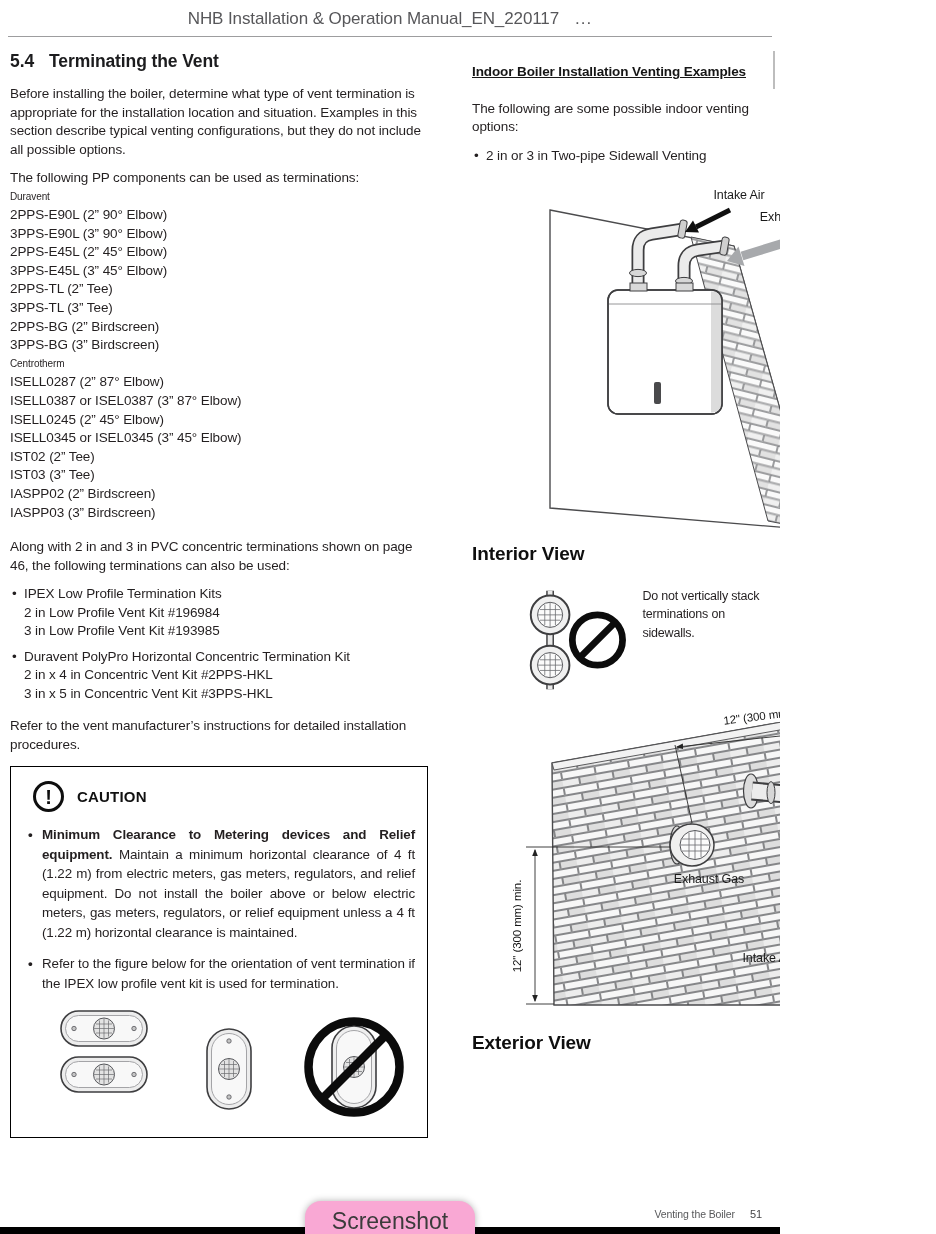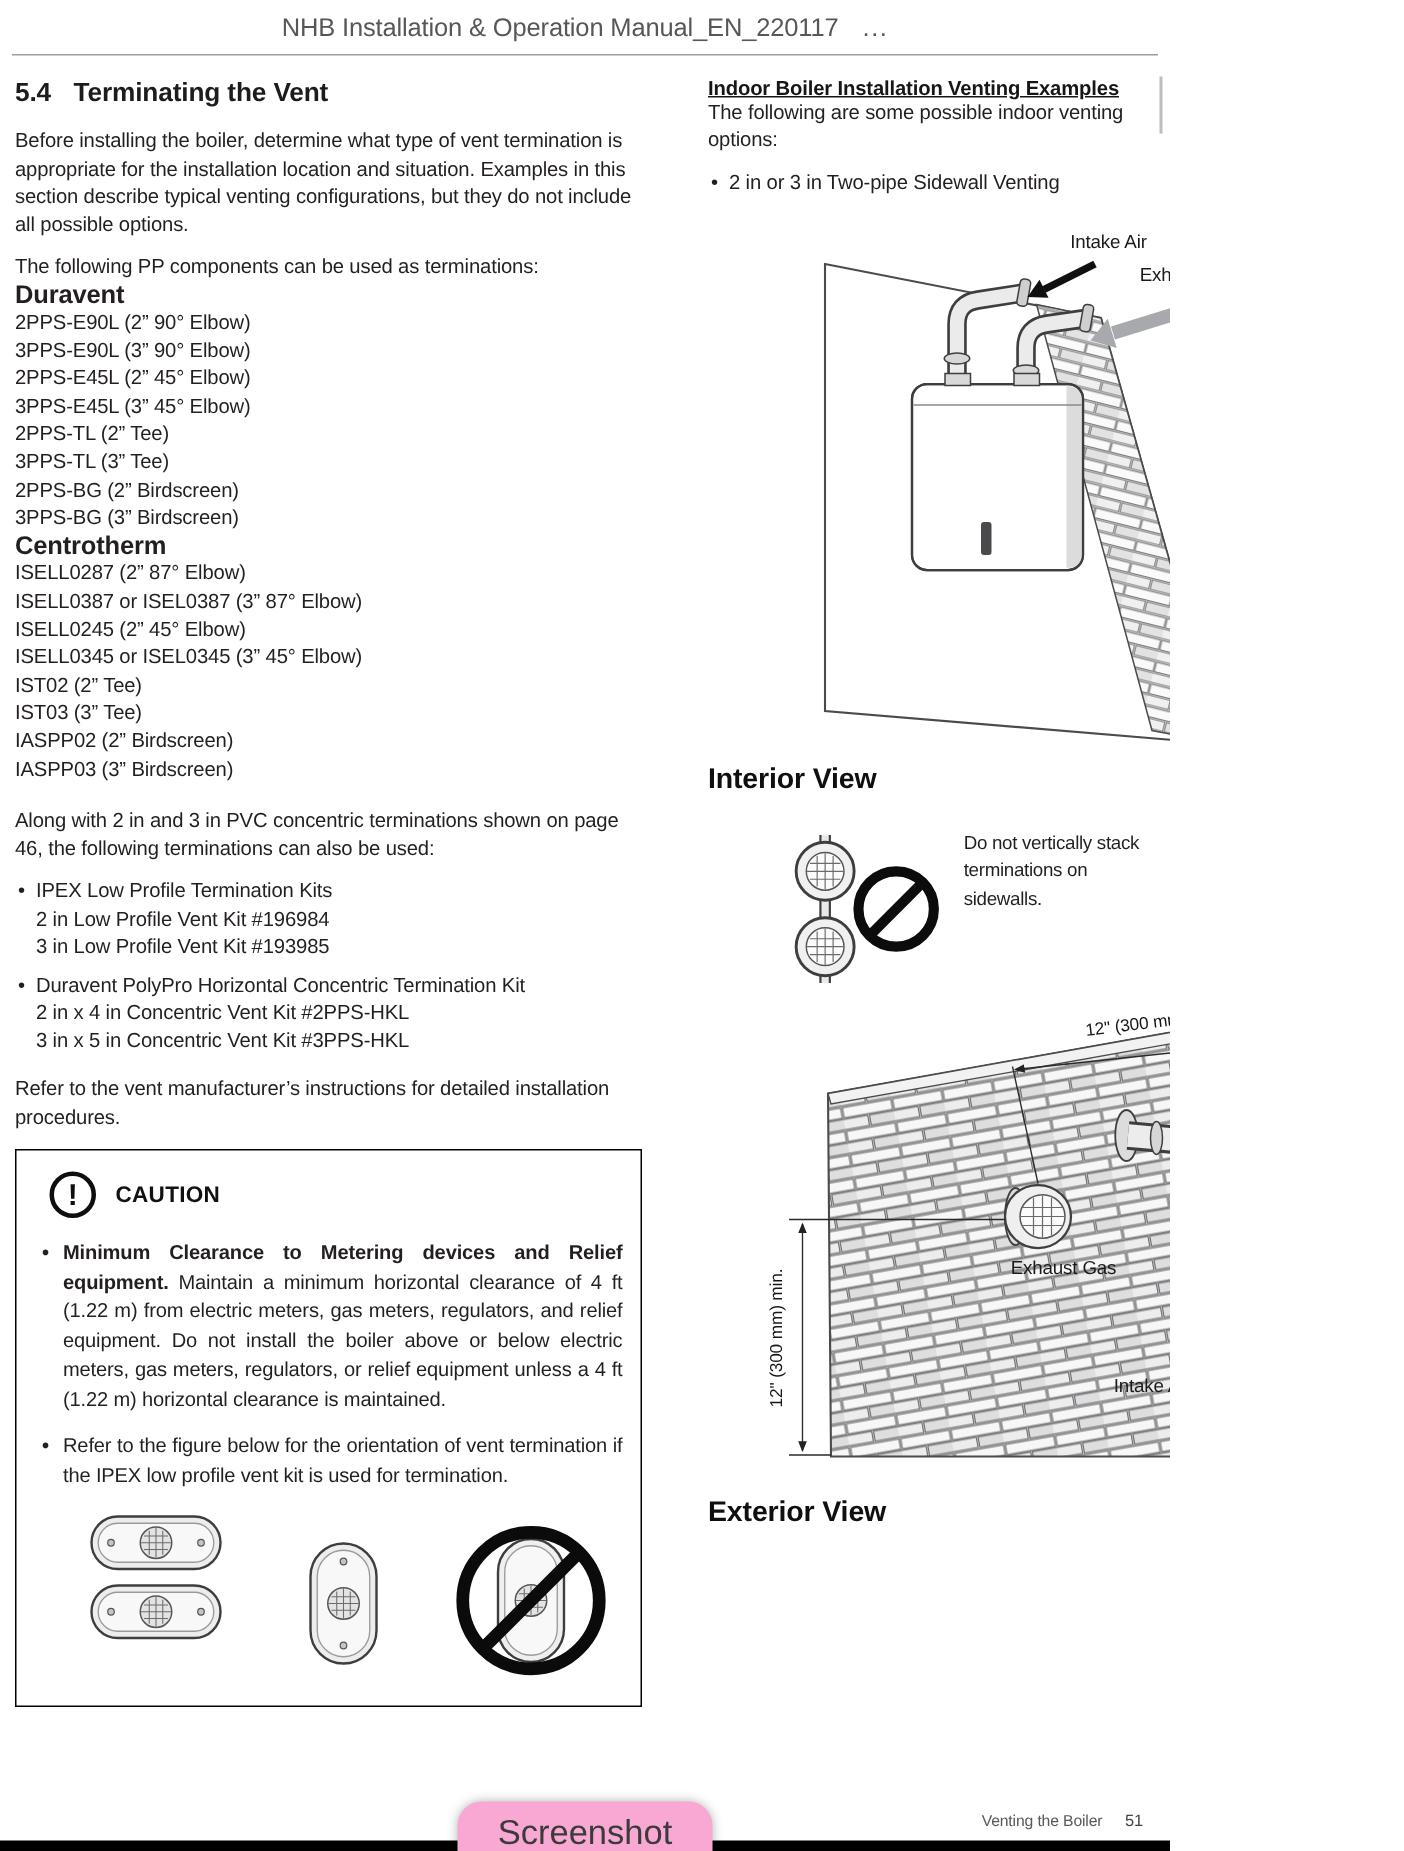--- a/index.html
+++ b/index.html
@@ -15,39 +15,39 @@
   .cols{display:flex;padding:12px 10px 0;gap:44px}
   .col-l{width:418px;flex:none}
   .col-r{flex:1;min-width:0}
   h1.section{font-size:17.5px;font-weight:bold;color:#1c1c1e;margin:2px 0 13px}
   h1.section .num{margin-right:15px}
   p.body{font-size:13.5px;line-height:18.5px;margin-bottom:10px}
   p.mt16{margin-top:16px}
   .plist{font-size:13.5px;line-height:18.6px}
   .plist div{white-space:nowrap}
   .bold{font-weight:bold}
-  .bhead{font-size:17px;line-height:18.6px;font-weight:bold}
+  .bhead{font-size:10px;line-height:18.6px;font-weight:normal}
   .bullet-item{position:relative;padding-left:14px;font-size:13.5px;line-height:18.5px;margin-bottom:7px}
   .bullet-item::before{content:"\2022";position:absolute;left:2px}
   .mt14{margin-top:14px}
   
   .caution{border:1px solid #000;margin-top:12px;padding:14px 12px 8px 14px}
   .caution-head{display:flex;align-items:center;gap:13px;margin-bottom:13px;padding-left:8px}
   .caution-icon{width:31px;height:31px;border:3px solid #0e0e0e;border-radius:50%;
                 display:flex;align-items:center;justify-content:center;flex:none}
   .caution-icon span{font-weight:bold;font-size:20px;line-height:1;color:#0e0e0e}
   .caution-title{font-size:15px;font-weight:bold;letter-spacing:.2px;color:#111}
   .caution ul{list-style:none}
   .caution li{position:relative;padding-left:17px;font-size:13.4px;line-height:19.5px;
               text-align:justify;margin-bottom:12px}
   .caution li::before{content:"\2022";position:absolute;left:3px;font-weight:bold}
   .caution-fig{margin:8px 0 0 30px;display:block}
   
-  .r-head{font-size:13.5px;font-weight:bold;text-decoration:underline;margin-top:2px;color:#161616}
-  .r-intro{font-size:13.5px;line-height:18px;margin-top:0}
+  .r-head{font-size:13.5px;font-weight:bold;text-decoration:underline;margin-top:15px;color:#161616}
+  .r-intro{font-size:13.5px;line-height:18px;margin-top:21px}
   .r-bullet{margin-top:11px;margin-bottom:0}
   figure{margin:0}
   .fig{width:404px;}
   .fig svg{display:block;margin-left:8px}
   figcaption{font-size:19px;font-weight:bold;margin-top:5px;color:#0f0f0f}
   .fig-int{margin-top:20px}
   .fig-ext{margin-top:8px}
   .stack-note{display:flex;gap:16px;margin:22px 0 12px 52px}
   .stack-note .txt{width:132px;font-size:12.5px;line-height:18.5px;letter-spacing:-0.2px}
   

